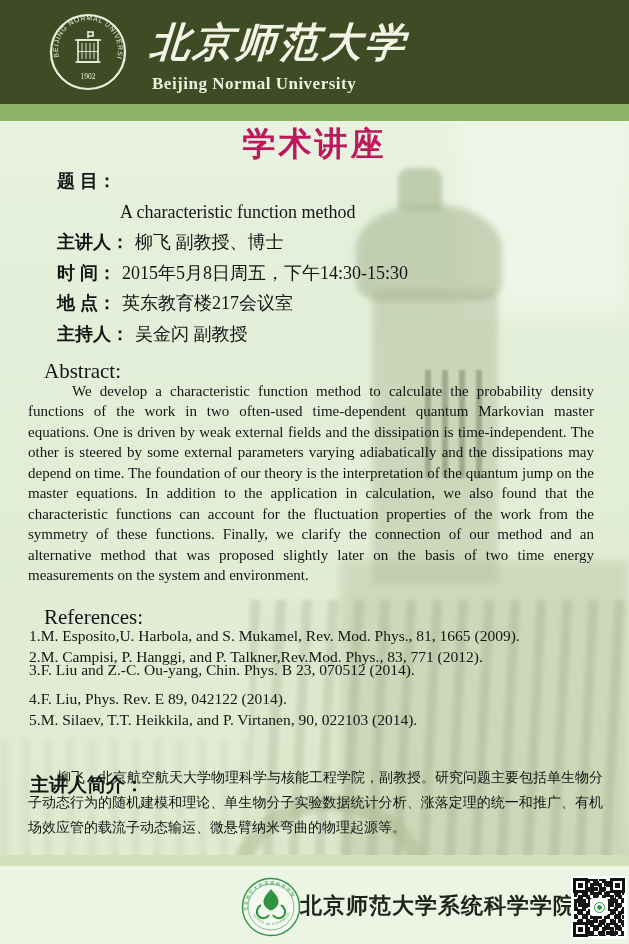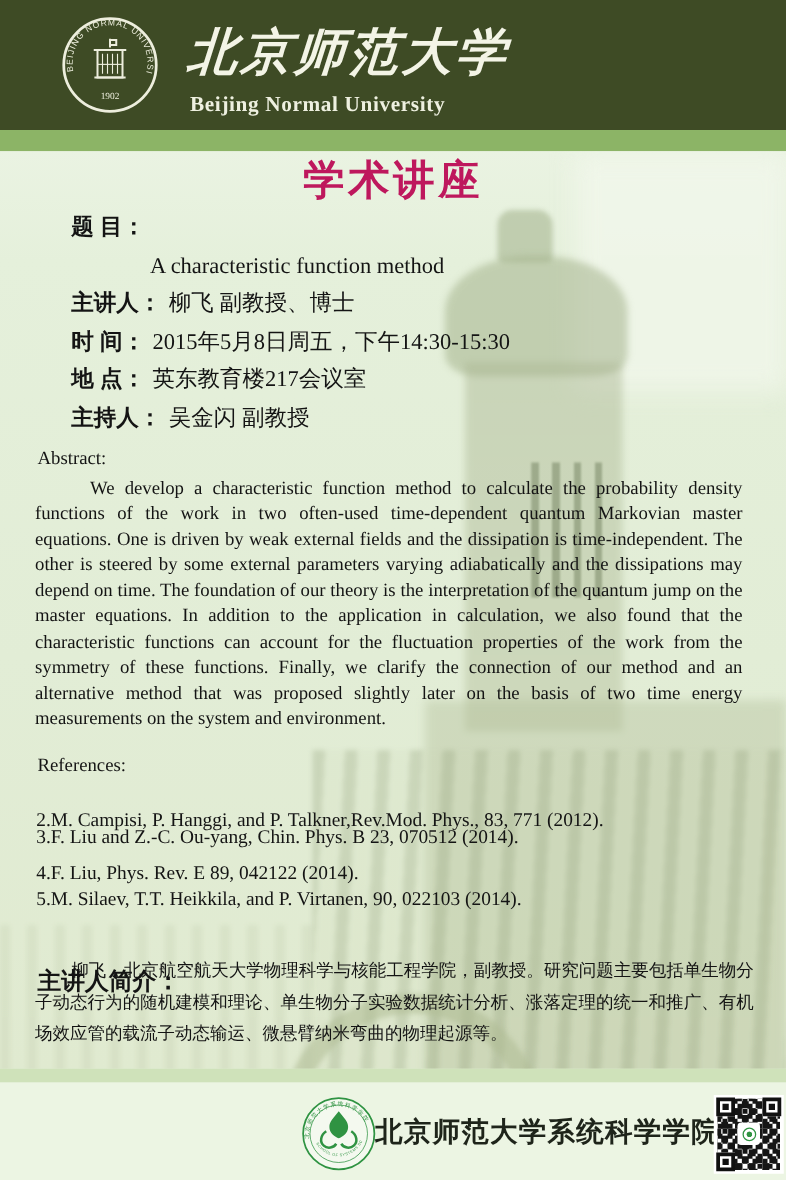--- a/index.html
+++ b/index.html
@@ -50,21 +50,21 @@
   .banner-title{
     position:absolute;left:0;top:122px;width:629px;text-align:center;
     font-family:"Liberation Sans", sans-serif;font-weight:bold;
     font-size:33px;letter-spacing:3px;color:#be185d;
   }
   .info{position:absolute;left:57px;top:170px;width:552px;}
   .info-row{display:flex;align-items:flex-start;font-size:18px;line-height:22px;margin-bottom:8.6px;white-space:nowrap;}
   .info-label{font-family:Liberation Sans, sans-serif;font-weight:bold;flex:none;margin-right:6px;}
   .info-value{font-family:"Liberation Serif", serif;}
   .info-cont{padding-left:63px;}
-  .section-label{position:absolute;left:30px;font-size:15px;color:#141414;}
+  .section-label{position:absolute;left:44px;font-size:21px;color:#141414;}
   .abstract-label{top:359px;}
   .abstract-text{
     position:absolute;left:28px;top:381px;width:566px;
     font-size:15px;line-height:20.45px;text-align:justify;text-indent:44px;
   }
   .references-label{top:605px;}
   .reference-item{
     position:absolute;left:29px;width:580px;font-size:15.5px;line-height:20.9px;white-space:nowrap;
   }
   .bio-label{
@@ -169,20 +169,21 @@
       <div class="info-row">
         <span class="info-label">主持人：</span>
         <span class="info-value">吴金闪 副教授</span>
       </div>
     </div>
 
     <div class="section-label abstract-label">Abstract:</div>
     <div class="abstract-text" lang="en">We develop a characteristic function method to calculate the probability density functions of the work in two often-used time-dependent quantum Markovian master equations. One is driven by weak external fields and the dissipation is time-independent. The other is steered by some external parameters varying adiabatically and the dissipations may depend on time. The foundation of our theory is the interpretation of the quantum jump on the master equations. In addition to the application in calculation, we also found that the characteristic functions can account for the fluctuation properties of the work from the symmetry of these functions. Finally, we clarify the connection of our method and an alternative method that was proposed slightly later on the basis of two time energy measurements on the system and environment.</div>
 
     <div class="section-label references-label">References:</div>
+    <div class="reference-item" style="top:626px">1.M. Esposito,U. Harbola, and S. Mukamel, Rev. Mod. Phys., 81, 1665 (2009).</div>
     <div class="reference-item" style="top:647px">2.M. Campisi, P. Hanggi, and P. Talkner,Rev.Mod. Phys., 83, 771 (2012).</div>
     <div class="reference-item" style="top:660px">3.F. Liu and Z.-C. Ou-yang, Chin. Phys. B 23, 070512 (2014).</div>
     <div class="reference-item" style="top:689px">4.F. Liu, Phys. Rev. E 89, 042122 (2014).</div>
     <div class="reference-item" style="top:710px">5.M. Silaev, T.T. Heikkila, and P. Virtanen, 90, 022103 (2014).</div>
 
     <div class="bio-label">主讲人简介：</div>
     <div class="bio-text">柳飞，北京航空航天大学物理科学与核能工程学院，副教授。研究问题主要包括单生物分子动态行为的随机建模和理论、单生物分子实验数据统计分析、涨落定理的统一和推广、有机场效应管的载流子动态输运、微悬臂纳米弯曲的物理起源等。</div>
   </div>
 
   <div class="footer-strip"></div>

